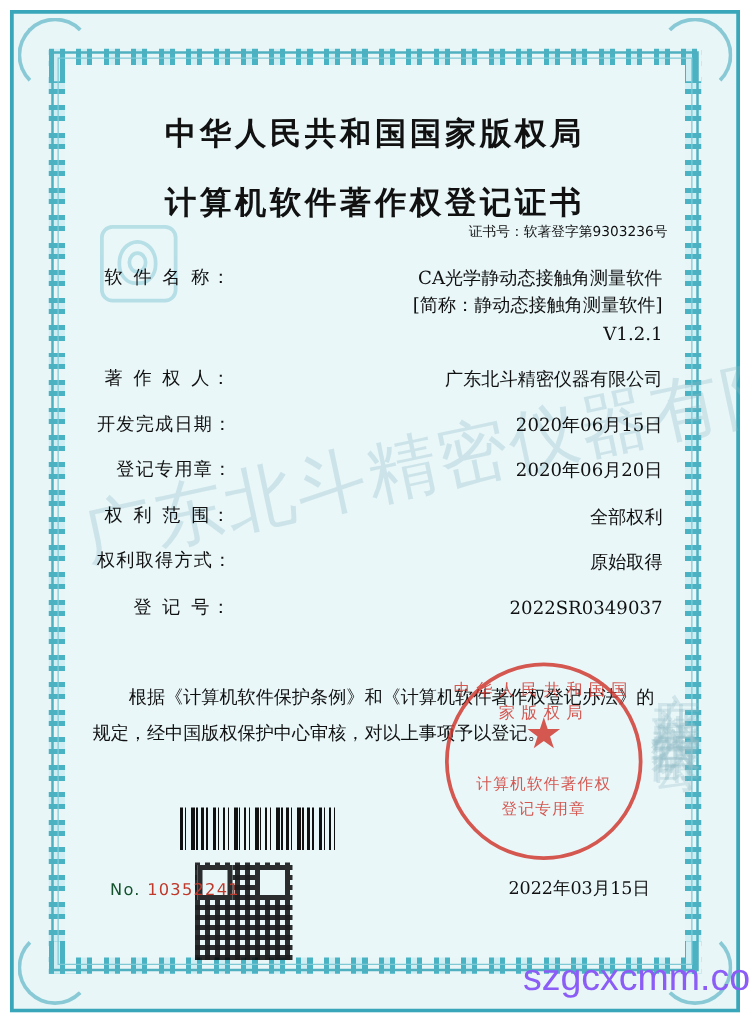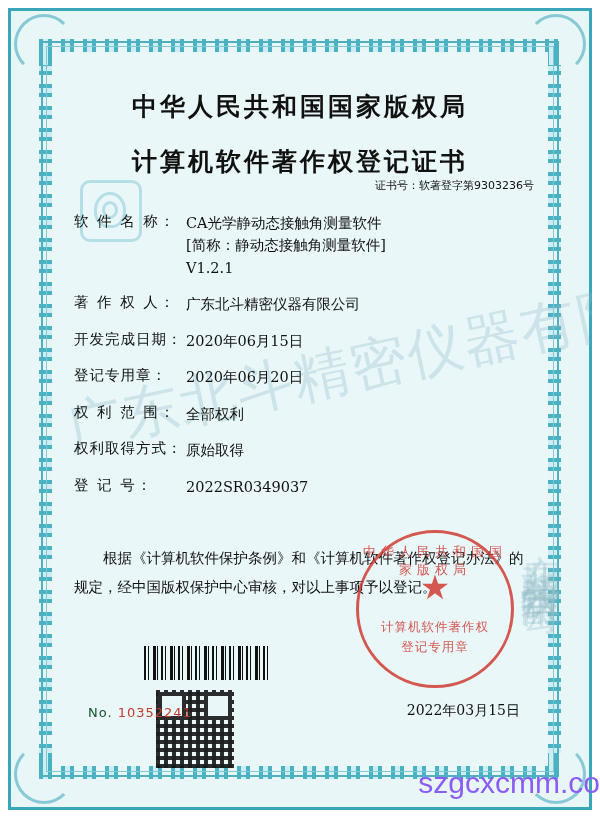--- a/index.html
+++ b/index.html
@@ -163,20 +163,21 @@
     height: 12px;
     border: 3px solid #a9d9e2;
     border-radius: 50%;
   }
 
   .fields {
     position: absolute;
     left: 22px;
     top: 160px;
     right: 18px;
+    text-align: right;
   }
   .field-row {
     display: flex;
     align-items: flex-start;
     margin-bottom: 14px;
     font-size: 14.5px;
     color: #111;
     font-family: "DejaVu Serif", serif;
   }
   .field-label {

